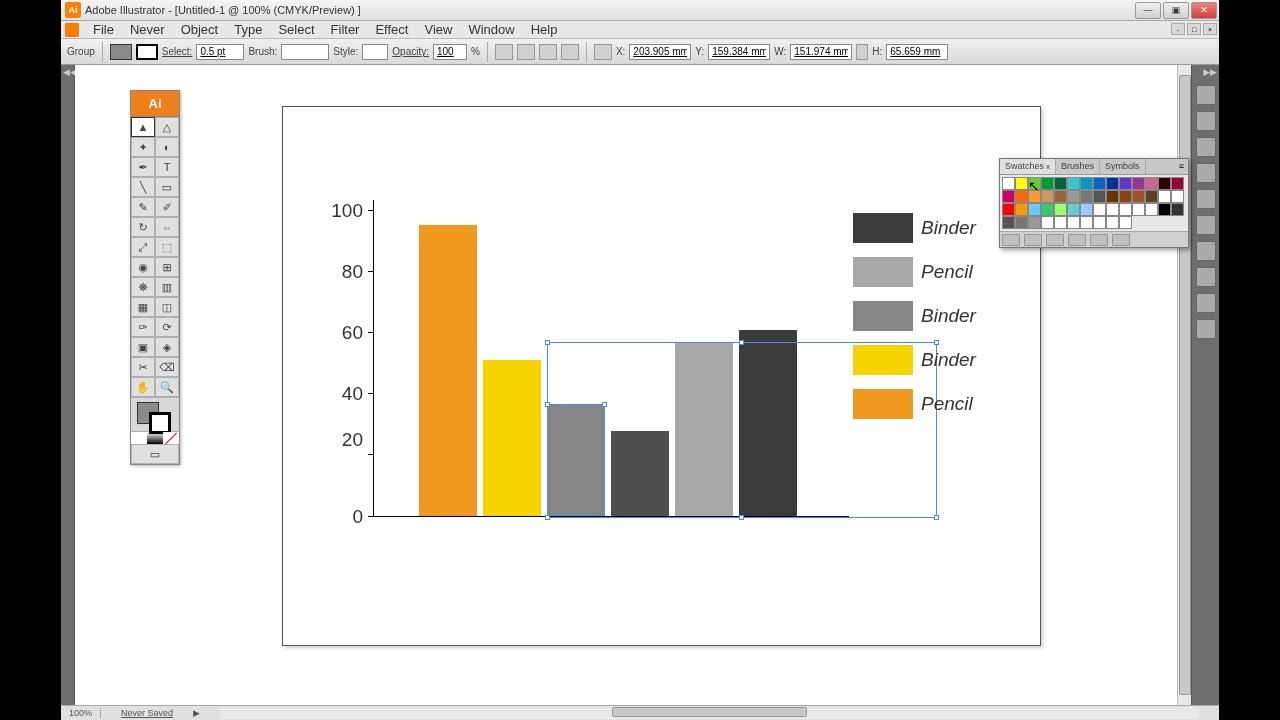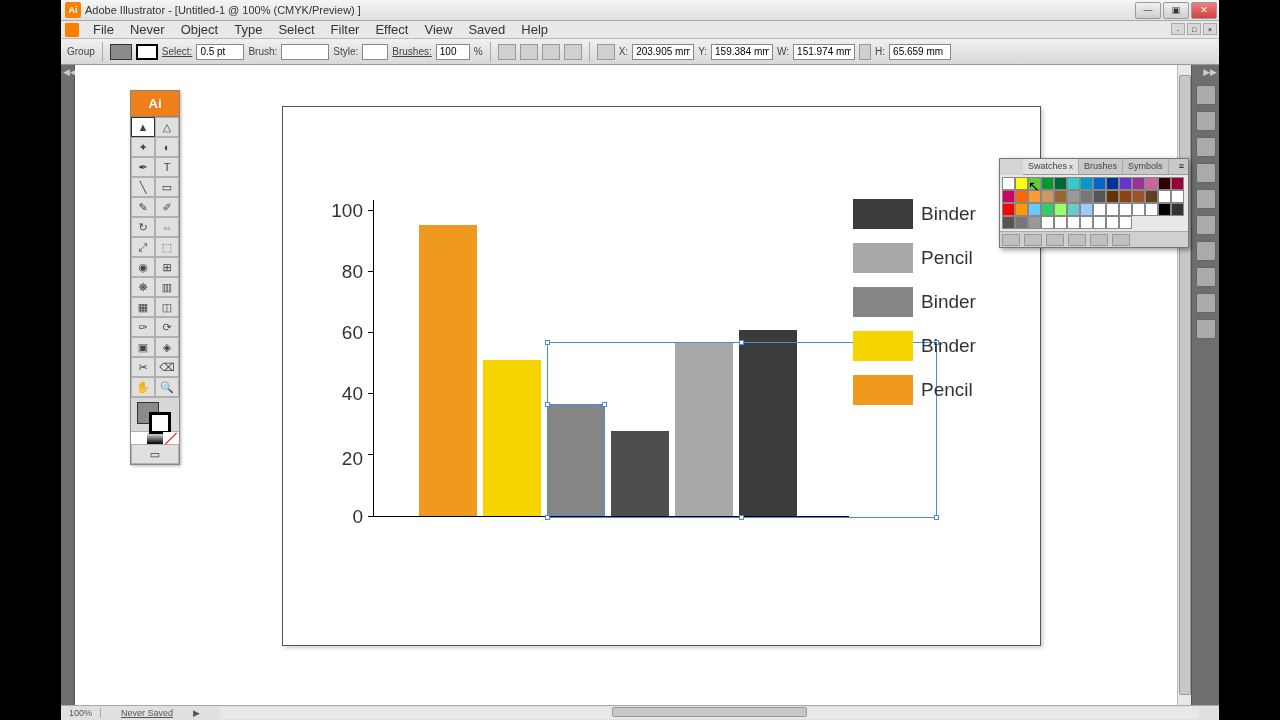--- a/index.html
+++ b/index.html
@@ -17,21 +17,21 @@
 
 .menubar { height: 18px; background: #e8e8e8; display: flex; align-items: center; padding-left: 4px; border-bottom: 1px solid #bbb; position: relative; }
 .menubar-icon { width: 14px; height: 14px; background: #ff7f00; margin-right: 6px; border-radius: 1px; }
 .menu-item { font-size: 13px; padding: 17px 8px; color: #333; }
 .doc-controls { position: absolute; right: 2px; top: 2px; display: flex; gap: 2px; }
 .doc-btn { width: 14px; height: 12px; background: #d8d8d8; border: 1px solid #aaa; font-size: 7px; display: flex; align-items: center; justify-content: center; }
 
 
 .optionsbar { height: 26px; background: linear-gradient(#f0f0f0, #d8d8d8); display: flex; align-items: center; padding: 0 6px; border-bottom: 1px solid #999; gap: 4px; }
 .optionsbar .label { font-size: 10px; color: #444; }
-.opt-input { height: 16px; border: 1px solid #888; background: #fff; font-size: 10px; padding: 0 3px; }
+.opt-input { height: 16px; border: 1px solid #888; background: #fff; font-size: 10px; padding: 0 3px; text-decoration: underline; }
 .opt-input.sm { width: 48px; }
 .opt-input.md { width: 62px; }
 .fill-swatch { width: 22px; height: 16px; background: #8a8a8a; border: 1px solid #333; }
 .stroke-swatch { width: 22px; height: 16px; background: #fff; border: 2px solid #000; }
 .opt-icon { width: 18px; height: 16px; background: #d0d0d0; border: 1px solid #999; }
 .underline { text-decoration: underline; }
 .sep { width: 1px; height: 20px; background: #aaa; margin: 0 3px; }
 
 
 .main { display: flex; height: 655px; }
@@ -50,21 +50,21 @@
 .bar1 { left: 111px; height: 291px; background: #ef9a1f; }
 .bar2 { left: 175px; height: 156px; background: #f5d400; }
 .bar3 { left: 239px; height: 112px; background: #868686; }
 .bar4 { left: 303px; height: 85px; background: #4e4e4e; }
 .bar5 { left: 367px; height: 174px; background: #a8a8a8; }
 .bar6 { left: 431px; height: 186px; background: #3b3b3b; }
 .selection-box { position: absolute; border: 1px solid #4a8cd6; pointer-events: none; }
 .sel-handle { position: absolute; width: 5px; height: 5px; background: #fff; border: 1px solid #4a8cd6; }
 
 
-.legend { position: absolute; left: 570px; top: 92px; }
+.legend { position: absolute; left: 570px; top: 106px; font-style: italic; }
 .legend-row { display: flex; align-items: center; margin-bottom: 14px; }
 .legend-swatch { width: 60px; height: 30px; margin-right: 8px; }
 .legend-label { font-size: 19px; color: #333; }
 .ls1 { background: #3b3b3b; }
 .ls2 { background: #a8a8a8; }
 .ls3 { background: #5a5a5a; }
 .ls4 { background: #868686; }
 .ls5 { background: #f5d400; }
 .ls6 { background: #ef9a1f; }
 
@@ -81,21 +81,21 @@
 .color-row { display: flex; border-top: 1px solid #b0b0b0; }
 .color-row div { flex: 1; height: 12px; }
 
 
 .right-collapse { position: absolute; right: 0; top: 65px; width: 28px; height: 640px; background: #6e6e6e; border-left: 1px solid #555; }
 .right-collapse .arrow { color: #ccc; font-size: 9px; padding: 2px; text-align: right; }
 .panel-icon { width: 20px; height: 20px; margin: 6px auto; background: #aaa; border: 1px solid #666; border-radius: 2px; }
 
 
 .swatches-panel { position: absolute; right: 30px; top: 158px; width: 190px; background: #d4d4d4; border: 1px solid #777; box-shadow: 2px 2px 5px rgba(0,0,0,0.4); }
-.sw-tabs { display: flex; background: #c8c8c8; border-bottom: 1px solid #999; height: 16px; margin-left: 23px; }
+.sw-tabs { display: flex; background: #c8c8c8; border-bottom: 1px solid #999; height: 16px; }
 .sw-tab { font-size: 9px; padding: 2px 5px; color: #444; border-right: 1px solid #aaa; }
 .sw-tab.active { background: #e0e0e0; }
 .sw-tab-x { font-size: 8px; margin-left: 2px; }
 .sw-menu { margin-left: auto; font-size: 9px; padding: 2px 4px; }
 .sw-grid { display: flex; flex-wrap: wrap; padding: 2px; background: #e8e8e8; position: relative; }
 .sw-cell { width: 13px; height: 13px; border: 1px solid #888; }
 .sw-cursor { position: absolute; font-size: 14px; color: #000; pointer-events: none; z-index: 10; }
 .sw-bottom { display: flex; height: 16px; background: #d0d0d0; border-top: 1px solid #aaa; padding: 2px; gap: 4px; }
 .sw-btn { width: 18px; height: 12px; background: #c0c0c0; border: 1px solid #999; }
 
@@ -128,41 +128,41 @@
   <div class="menubar">
     <div class="menubar-icon"></div>
     <div class="menu-item">File</div>
     <div class="menu-item">Never</div>
     <div class="menu-item">Object</div>
     <div class="menu-item">Type</div>
     <div class="menu-item">Select</div>
     <div class="menu-item">Filter</div>
     <div class="menu-item">Effect</div>
     <div class="menu-item">View</div>
-    <div class="menu-item">Saved</div>
+    <div class="menu-item">Window</div>
     <div class="menu-item">Help</div>
     <div class="doc-controls">
       <div class="doc-btn">-</div>
       <div class="doc-btn">□</div>
       <div class="doc-btn">×</div>
     </div>
   </div>
 
   <div class="optionsbar">
     <span class="label">Group</span>
     <div class="sep"></div>
     <div class="fill-swatch"></div>
     <div class="stroke-swatch"></div>
     <span class="label underline">Select:</span>
     <input class="opt-input sm" value="0.5 pt" style="">
     <span class="label">Brush:</span>
     <input class="opt-input sm" value="" style="">
     <span class="label">Style:</span>
     <input class="opt-input" style="width: 26px;" value="">
-    <span class="label underline">Brushes:</span>
+    <span class="label underline">Opacity:</span>
     <input class="opt-input" style="width: 34px;" value="100">
     <span class="label">%</span>
     <div class="sep"></div>
     <div class="opt-icon"></div>
     <div class="opt-icon"></div>
     <div class="opt-icon"></div>
     <div class="opt-icon"></div>
     <div class="sep"></div>
     <div class="opt-icon"></div>
     <span class="label">X:</span>
@@ -188,21 +188,21 @@
           <div class="x-axis"></div>
           <div class="y-tick" style="top:10px"></div>
             <div class="y-label" style="top:0px">100</div>
           <div class="y-tick" style="top:71px"></div>
             <div class="y-label" style="top:61px">80</div>
           <div class="y-tick" style="top:132px"></div>
             <div class="y-label" style="top:122px">60</div>
           <div class="y-tick" style="top:193px"></div>
             <div class="y-label" style="top:183px">40</div>
           <div class="y-tick" style="top:254px"></div>
-            <div class="y-label" style="top:248px">20</div>
+            <div class="y-label" style="top:229px">20</div>
           <div class="y-tick" style="top:316px"></div>
             <div class="y-label" style="top:306px">0</div>
           <div class="bar bar1"></div>
           <div class="bar bar2"></div>
           <div class="bar bar3"></div>
           <div class="bar bar4"></div>
           <div class="bar bar5"></div>
           <div class="bar bar6"></div>
 
           <div class="selection-box" style="left:239px; top:142px; width:390px; height:176px;">

